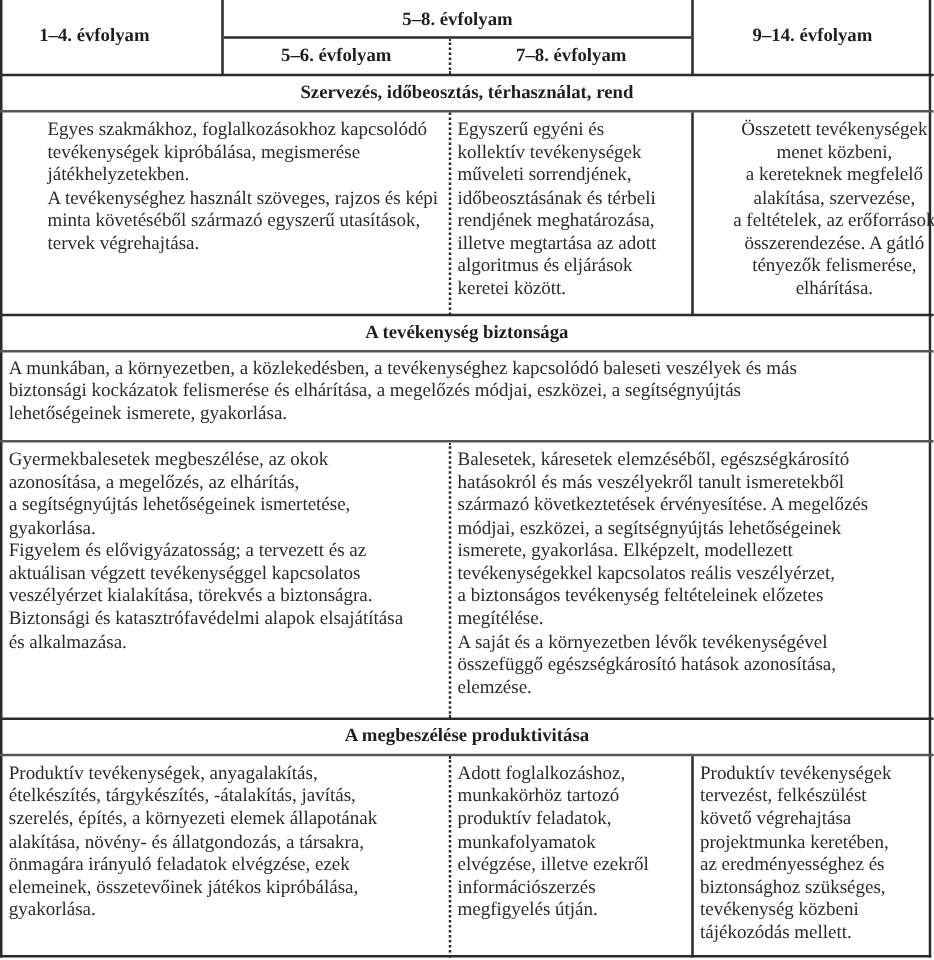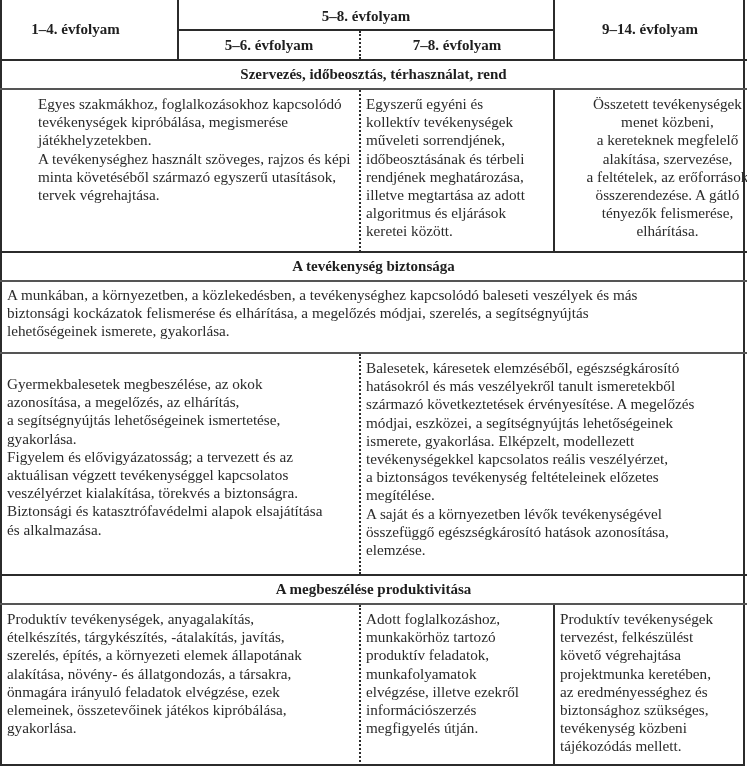--- a/index.html
+++ b/index.html
@@ -56,24 +56,24 @@
 alakítása, szervezése,
 a feltételek, az erőforrások
 összerendezése. A gátló
 tényezők felismerése,
 elhárítása.</div>
 <div class="hline" style="top:251px; height:2px;"></div>
 
 <div class="abs section" style="left:2px; top:253px; width:743px; height:27px;">A tevékenység biztonsága</div>
 <div class="hline" style="top:280px; height:2px; background:#555;"></div>
 <div class="abs cell" style="left:2px; top:282px; width:743px; height:70px; padding-top:4px;">A munkában, a környezetben, a közlekedésben, a tevékenységhez kapcsolódó baleseti veszélyek és más
-biztonsági kockázatok felismerése és elhárítása, a megelőzés módjai, szerelés, a segítségnyújtás
+biztonsági kockázatok felismerése és elhárítása, a megelőzés módjai, eszközei, a segítségnyújtás
 lehetőségeinek ismerete, gyakorlása.</div>
 <div class="hline" style="top:352px; height:2px; background:#555;"></div>
-<div class="abs cell" style="left:2px; top:354px; width:357px; height:220px;margin-top:16px;">Gyermekbalesetek megbeszélése, az okok
+<div class="abs cell" style="left:2px; top:354px; width:357px; height:220px;">Gyermekbalesetek megbeszélése, az okok
 azonosítása, a megelőzés, az elhárítás,
 a segítségnyújtás lehetőségeinek ismertetése,
 gyakorlása.
 Figyelem és elővigyázatosság; a tervezett és az
 aktuálisan végzett tevékenységgel kapcsolatos
 veszélyérzet kialakítása, törekvés a biztonságra.
 Biztonsági és katasztrófavédelmi alapok elsajátítása
 és alkalmazása.</div>
 <div class="dline" style="left:359px; top:354px; height:220px;"></div>
 <div class="abs cell" style="left:361px; top:354px; width:384px; height:220px;">Balesetek, káresetek elemzéséből, egészségkárosító

